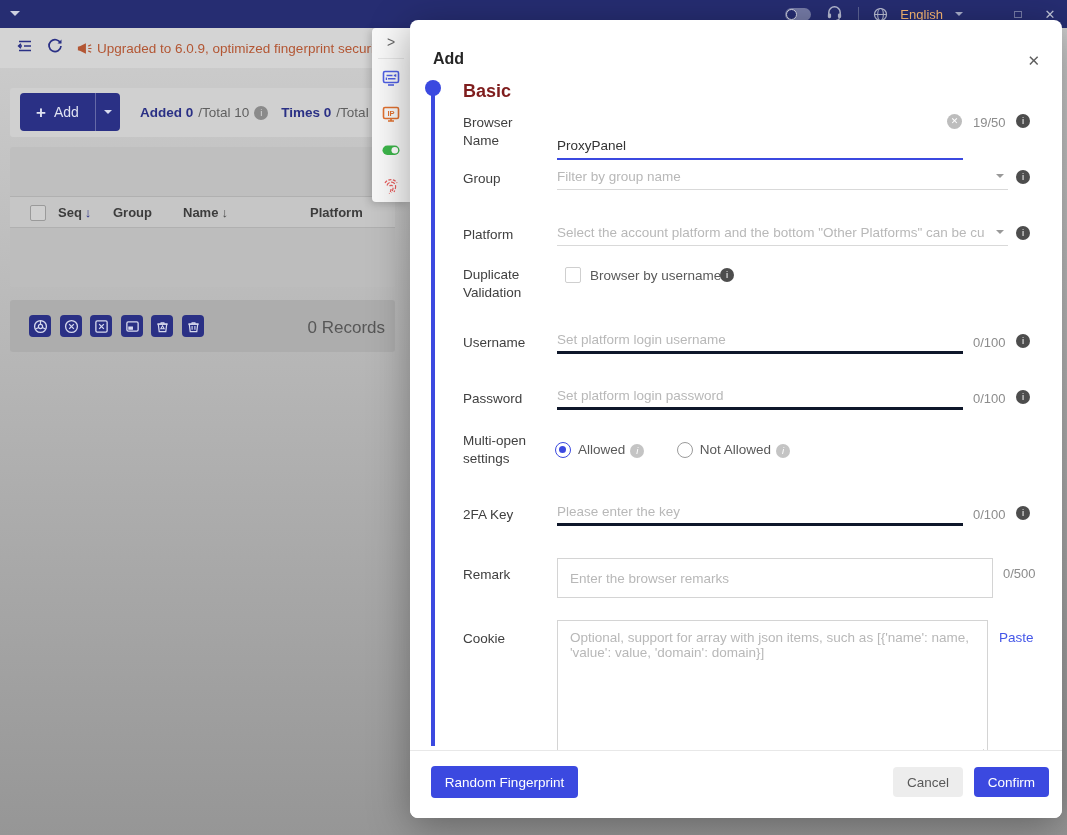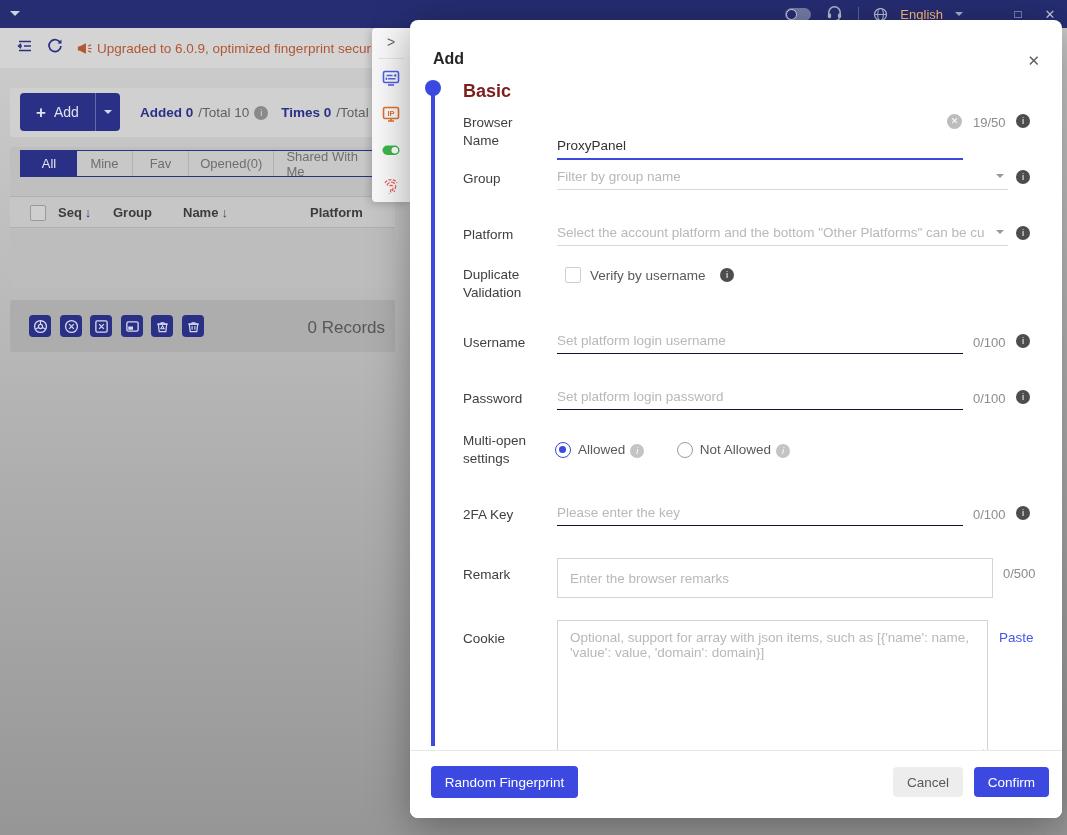--- a/index.html
+++ b/index.html
@@ -79,21 +79,21 @@
   .m-title { position:absolute; left:23px; top:30px; font-size:16px; font-weight:bold; color:#262626; }
   .m-close { position:absolute; right:22px; top:33px; font-size:15px; color:#5f5f5f; line-height:1; }
   .step-dot { position:absolute; left:15px; top:60px; width:16px; height:16px; border-radius:50%; background:#3b49e0; }
   .step-line { position:absolute; left:21px; top:74px; width:4px; height:652px; background:#3b49e0; }
   .sec-label { position:absolute; left:53px; top:61px; font-size:18px; font-weight:bold; color:#7f1d1d; }
 
   .f-label { position:absolute; left:53px; width:88px; font-size:13.5px; color:#404040; line-height:18px; }
   .u-input { position:absolute; left:147px; height:27px; border:none; outline:none; background:transparent;
              font-family:"Liberation Sans",sans-serif; font-size:13.5px; color:#333; }
   .u-input::placeholder { color:#b8b8b8; }
-  .underline-gray { border-bottom:1px solid #0f172a; }
+  .underline-gray { border-bottom:3px solid #0f172a; }
   .underline-blue { border-bottom:2px solid #3b49e0; }
   .select-box { position:absolute; left:147px; width:451px; height:27px; border-bottom:1px solid #d9d9d9;
                 font-size:13.5px; color:#b8b8b8; display:flex; align-items:center; }
   .select-box .ph { flex:1; overflow:hidden; white-space:nowrap; }
   .sel-caret { width:0; height:0; border-left:4px solid transparent; border-right:4px solid transparent;
                border-top:4px solid #999; margin:0 4px; }
   .counter { position:absolute; font-size:13px; color:#8c8c8c; }
   .info-dark { position:absolute; width:14px; height:14px; border-radius:50%; background:#4d4d4d; color:#fff;
                font-size:9.5px; line-height:14px; text-align:center; }
   .info-lite { display:inline-block; width:14px; height:14px; border-radius:50%; background:#c4c4c4; color:#fff;
@@ -195,27 +195,20 @@
     <div class="stats">
       <b>Added 0</b>
         <span>/Total 10</span>
       <i class="info-dim">i</i>
       <b style="margin-left:8px">Times 0</b>
         <span>/Total 50</span>
     </div>
   </div>
 
   <div class="card card2">
-    <div class="tabstrip">
-      <span class="tab active">All</span>
-      <span class="tab">Mine</span>
-      <span class="tab">Fav</span>
-      <span class="tab">Opened(0)</span>
-      <span class="tab" style="border-right:none">Shared With Me</span>
-    </div>
     <div class="thead">
       <span class="cb checkbox"></span>
       <span class="th-seq"><span>Seq</span><span class="arr-seq">↓</span></span>
       <span class="th-group">Group</span>
       <span class="th-name"><span>Name</span><span class="arr-name">↓</span></span>
       <span class="th-platform">Platform</span>
     </div>
     <div class="tbody-empty"></div>
   </div>
 
@@ -318,21 +311,21 @@
 
     <label class="f-label" style="top:206px">Platform</label>
     <div class="select-box" style="top:199px">
       <span class="ph">Select the account platform and the bottom "Other Platforms" can be cu</span>
       <i class="sel-caret"></i>
     </div>
     <span class="info-dark" style="left:606px; top:206px;">i</span>
 
     <label class="f-label" style="top:246px; width:70px;">Duplicate Validation</label>
     <span class="m-checkbox" style="left:155px; top:247px;"></span>
-    <span style="position:absolute; left:180px; top:248px; font-size:13.5px; color:#595959;">Verify by username</span>
+    <span style="position:absolute; left:180px; top:248px; font-size:13.5px; color:#595959;">Browser by username</span>
     <span class="info-dark" style="left:310px; top:248px;">i</span>
 
     <label class="f-label" style="top:314px">Username</label>
     <input class="u-input underline-gray" style="top: 307px; width: 406px;" placeholder="Set platform login username">
     <span class="counter" style="left:563px; top:315px;">0/100</span>
     <span class="info-dark" style="left:606px; top:314px;">i</span>
 
     <label class="f-label" style="top:370px">Password</label>
     <input class="u-input underline-gray" style="top: 363px; width: 406px;" placeholder="Set platform login password">
     <span class="counter" style="left:563px; top:371px;">0/100</span>

